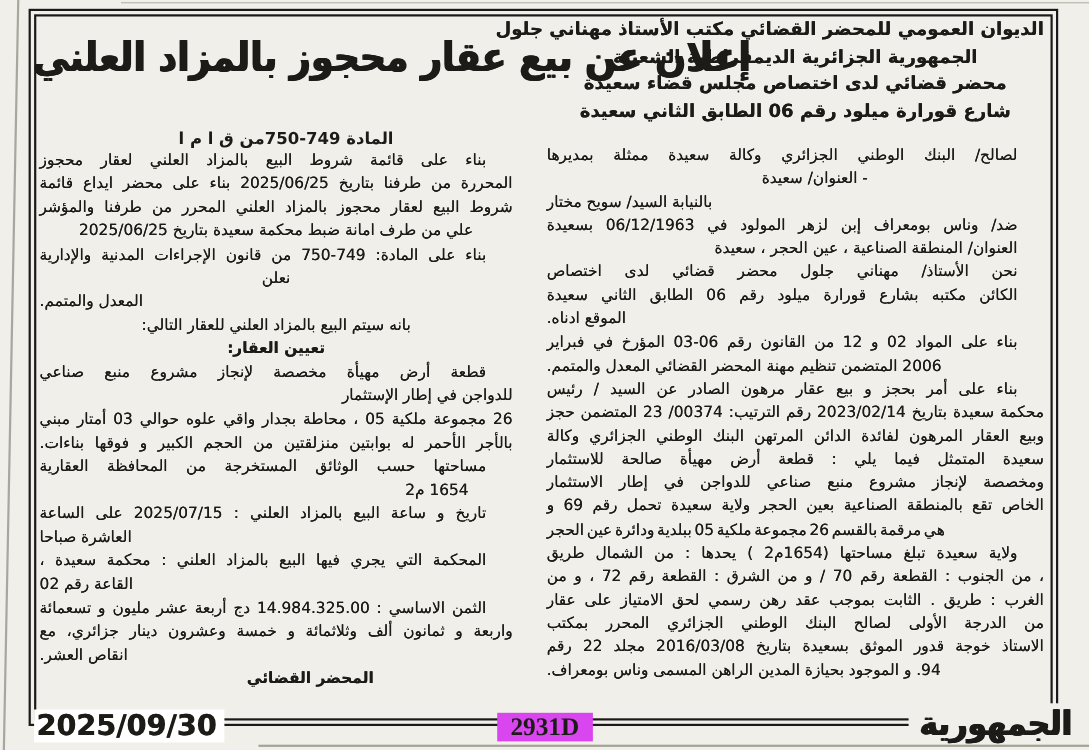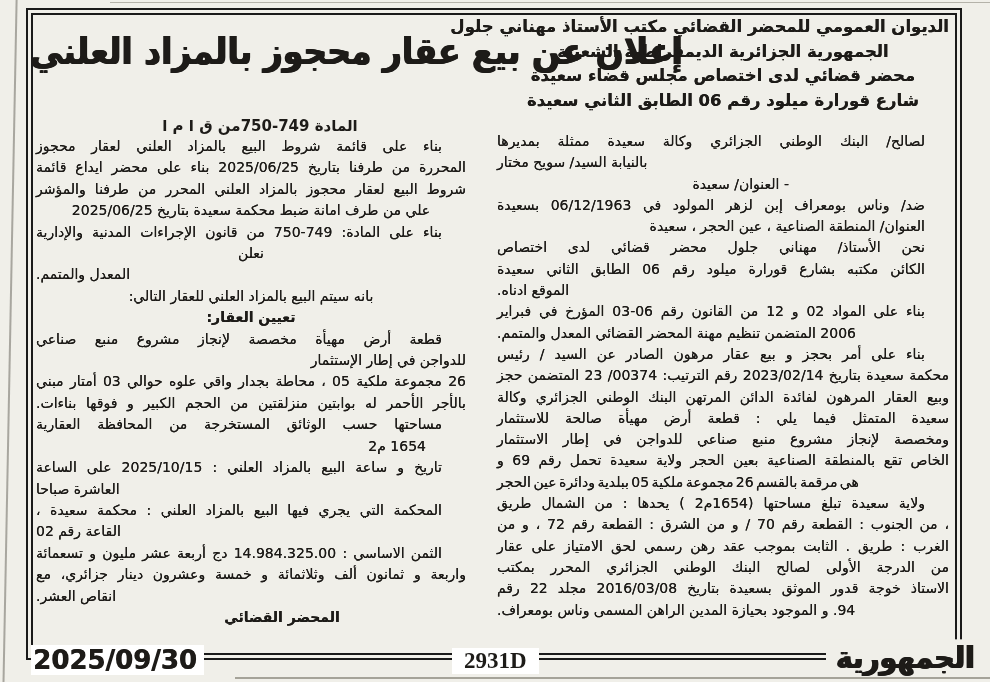--- a/index.html
+++ b/index.html
@@ -36,21 +36,21 @@
   .ind{padding-right:24px;}
   .ind2{padding-right:40px;}
   .ind3{padding-right:160px;}
   .tight{word-spacing:-2px;letter-spacing:-.2px;}
   .sig{text-align:center;padding-left:62px;font-weight:bold;}
   
   .pub-date{position:absolute;left:31px;top:645px;font-size:26px;font-weight:bold;
             background:#ffffff;padding:0 7px 0 2px;z-index:3;direction:ltr;
             text-shadow:.6px 0 0 currentColor;}
   .ad-number{position:absolute;left:452px;top:648px;font-size:23px;font-weight:bold;
-             font-family:"Liberation Serif",serif;background:#ffffff;padding:0 12px;z-index:3;direction:ltr;}
+             font-family:"Liberation Serif",serif;background:#d946ef;padding:0 12px;z-index:3;direction:ltr;}
   .newspaper-logo{position:absolute;left:826px;top:641px;font-size:28px;font-weight:bold;
              background:#f0efe9;padding:0 10px;z-index:3;direction:rtl;transform:scaleY(1.1);
              text-shadow:.8px 0 0 currentColor,-.8px 0 0 currentColor;letter-spacing:-1px;}
 </style>
 </head>
 <body>
 
 <div class="page">
 
   <div class="edge-line"></div>
@@ -63,22 +63,22 @@
 
   <div class="right-hdr">
       <div class="ln c">الديوان العمومي للمحضر القضائي مكتب الأستاذ مهناني جلول</div>
       <div class="ln c">الجمهورية الجزائرية الديمقراطية الشعبية</div>
       <div class="ln c">محضر قضائي لدى اختصاص مجلس قضاء سعيدة</div>
       <div class="ln c">شارع قورارة ميلود رقم 06 الطابق الثاني سعيدة</div>
     </div>
 
   <div class="right-body">
       <div class="ln j ind">لصالح/ البنك الوطني الجزائري وكالة سعيدة ممثلة بمديرها</div>
+      <div class="ln r ind3">- العنوان/ سعيدة</div>
       <div class="ln l">بالنيابة السيد/ سويح مختار</div>
-      <div class="ln r ind3">- العنوان/ سعيدة</div>
       <div class="ln j ind">ضد/ وناس بومعراف إبن لزهر المولود في 06/12/1963 بسعيدة</div>
       <div class="ln r ind">العنوان/ المنطقة الصناعية ، عين الحجر ، سعيدة</div>
       <div class="ln j ind">نحن الأستاذ/ مهناني جلول محضر قضائي لدى اختصاص</div>
       <div class="ln j ind">الكائن مكتبه بشارع قورارة ميلود رقم 06 الطابق الثاني سعيدة</div>
       <div class="ln l">الموقع ادناه.</div>
       <div class="ln j ind">بناء على المواد 02 و 12 من القانون رقم 06-03 المؤرخ في فبراير</div>
       <div class="ln l">2006 المتضمن تنظيم مهنة المحضر القضائي المعدل والمتمم.</div>
       <div class="ln j ind">بناء على أمر بحجز و بيع عقار مرهون الصادر عن السيد / رئيس</div>
       <div class="ln j tight">محكمة سعيدة بتاريخ 2023/02/14 رقم الترتيب: 00374/ 23 المتضمن حجز</div>
       <div class="ln j tight">وبيع العقار المرهون لفائدة الدائن المرتهن البنك الوطني الجزائري وكالة</div>
@@ -103,21 +103,21 @@
       <div class="ln c">نعلن</div>
       <div class="ln l">المعدل والمتمم.</div>
       <div class="ln c">بانه سيتم البيع بالمزاد العلني للعقار التالي:</div>
       <div class="ln c b">تعيين العقار:</div>
       <div class="ln j ind">قطعة أرض مهيأة مخصصة لإنجاز مشروع منبع صناعي</div>
       <div class="ln r">للدواجن في إطار الإستثمار</div>
       <div class="ln j tight">26 مجموعة ملكية 05 ، محاطة بجدار واقي علوه حوالي 03 أمتار مبني</div>
       <div class="ln j tight">بالأجر الأحمر له بوابتين منزلقتين من الحجم الكبير و فوقها بناءات.</div>
       <div class="ln j ind">مساحتها حسب الوثائق المستخرجة من المحافظة العقارية</div>
       <div class="ln r ind2">1654 م2</div>
-      <div class="ln j ind">تاريخ و ساعة البيع بالمزاد العلني : 2025/10/15 على الساعة</div>
+      <div class="ln j ind">تاريخ و ساعة البيع بالمزاد العلني : 2025/07/15 على الساعة</div>
       <div class="ln l">العاشرة صباحا</div>
       <div class="ln j ind">المحكمة التي يجري فيها البيع بالمزاد العلني : محكمة سعيدة ،</div>
       <div class="ln l">القاعة رقم 02</div>
       <div class="ln j ind">الثمن الاساسي : 14.984.325.00 دج أربعة عشر مليون و تسعمائة</div>
       <div class="ln j">واربعة و ثمانون ألف وثلاثمائة و خمسة وعشرون دينار جزائري، مع</div>
       <div class="ln l">انقاص العشر.</div>
       <div class="ln sig">المحضر القضائي</div>
     </div>
 
   <div class="pub-date">2025/09/30</div>

